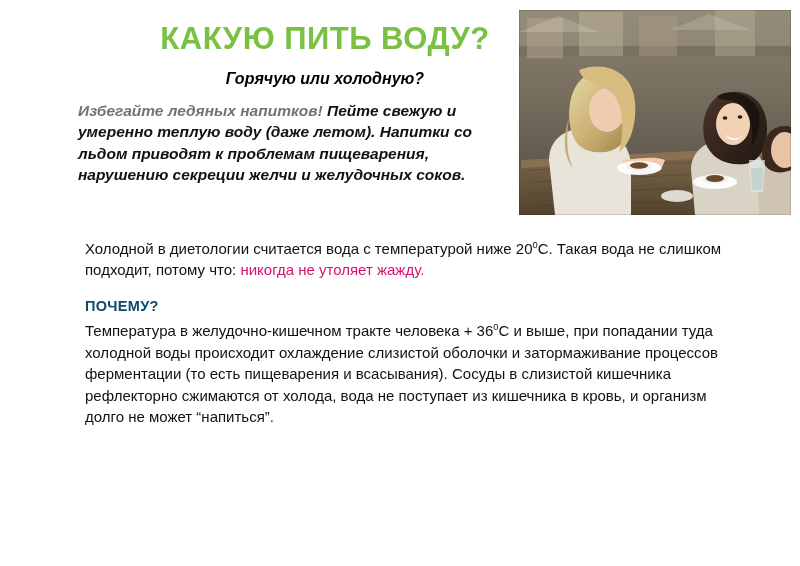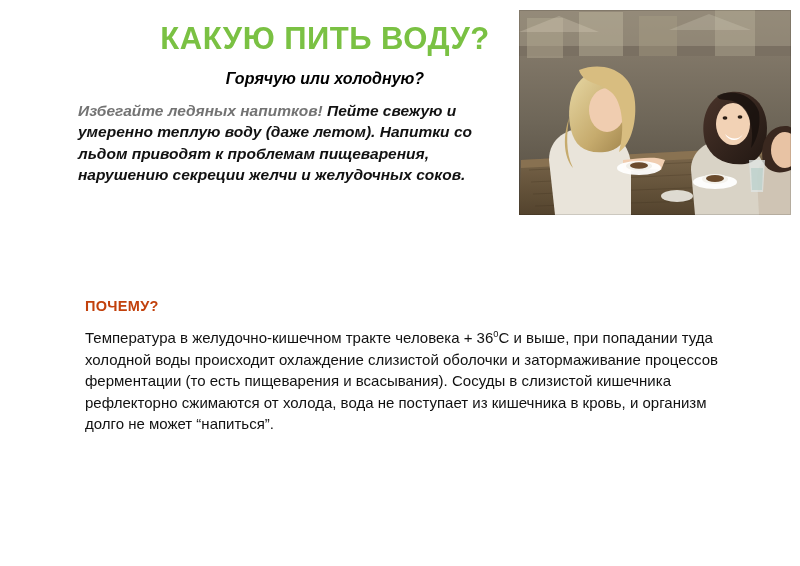--- a/index.html
+++ b/index.html
@@ -93,29 +93,29 @@
     vertical-align: super;
   }
 
   
   .why {
     position: absolute;
     left: 85px;
     top: 298px;
     font-size: 14.5px;
     font-weight: bold;
-    color: #c2410c;
+    color: #0c4a6e;
     letter-spacing: 0.3px;
   }
 
   
   .body-text {
     position: absolute;
     left: 85px;
-    top: 327px;
+    top: 320px;
     width: 640px;
     font-size: 15px;
     color: #111111;
     line-height: 1.44;
   }
 </style>
 </head>
 <body>
 
 <div class="slide">
@@ -211,20 +211,23 @@
       </g>
 
       <rect x="0" y="0" width="272" height="205" fill="none" stroke="#000000" stroke-opacity="0.12" stroke-width="2"></rect>
     </svg>
   </div>
 
   <div class="intro">
     <span class="hl">Избегайте ледяных напитков!</span><span> Пейте свежую и умеренно теплую воду (даже летом). Напитки со льдом приводят к проблемам пищеварения, нарушению секреции желчи и желудочных соков.</span>
   </div>
 
+  <div class="middle">
+    <span>Холодной в диетологии считается вода с температурой ниже 20</span><sup>0</sup><span>С. Такая вода не слишком подходит, потому что: </span><span class="pink">никогда не утоляет жажду.</span>
+  </div>
 
   <div class="why">ПОЧЕМУ?</div>
 
   <div class="body-text">
     <span>Температура в желудочно-кишечном тракте человека + 36</span><sup>0</sup><span>С и выше, при попадании туда холодной воды происходит охлаждение слизистой оболочки и затормаживание процессов ферментации (то есть пищеварения и всасывания). Сосуды в слизистой кишечника рефлекторно сжимаются от холода, вода не поступает из кишечника в кровь, и организм долго не может “напиться”.</span>
   </div>
 
 </div>
 
 </body></html>

